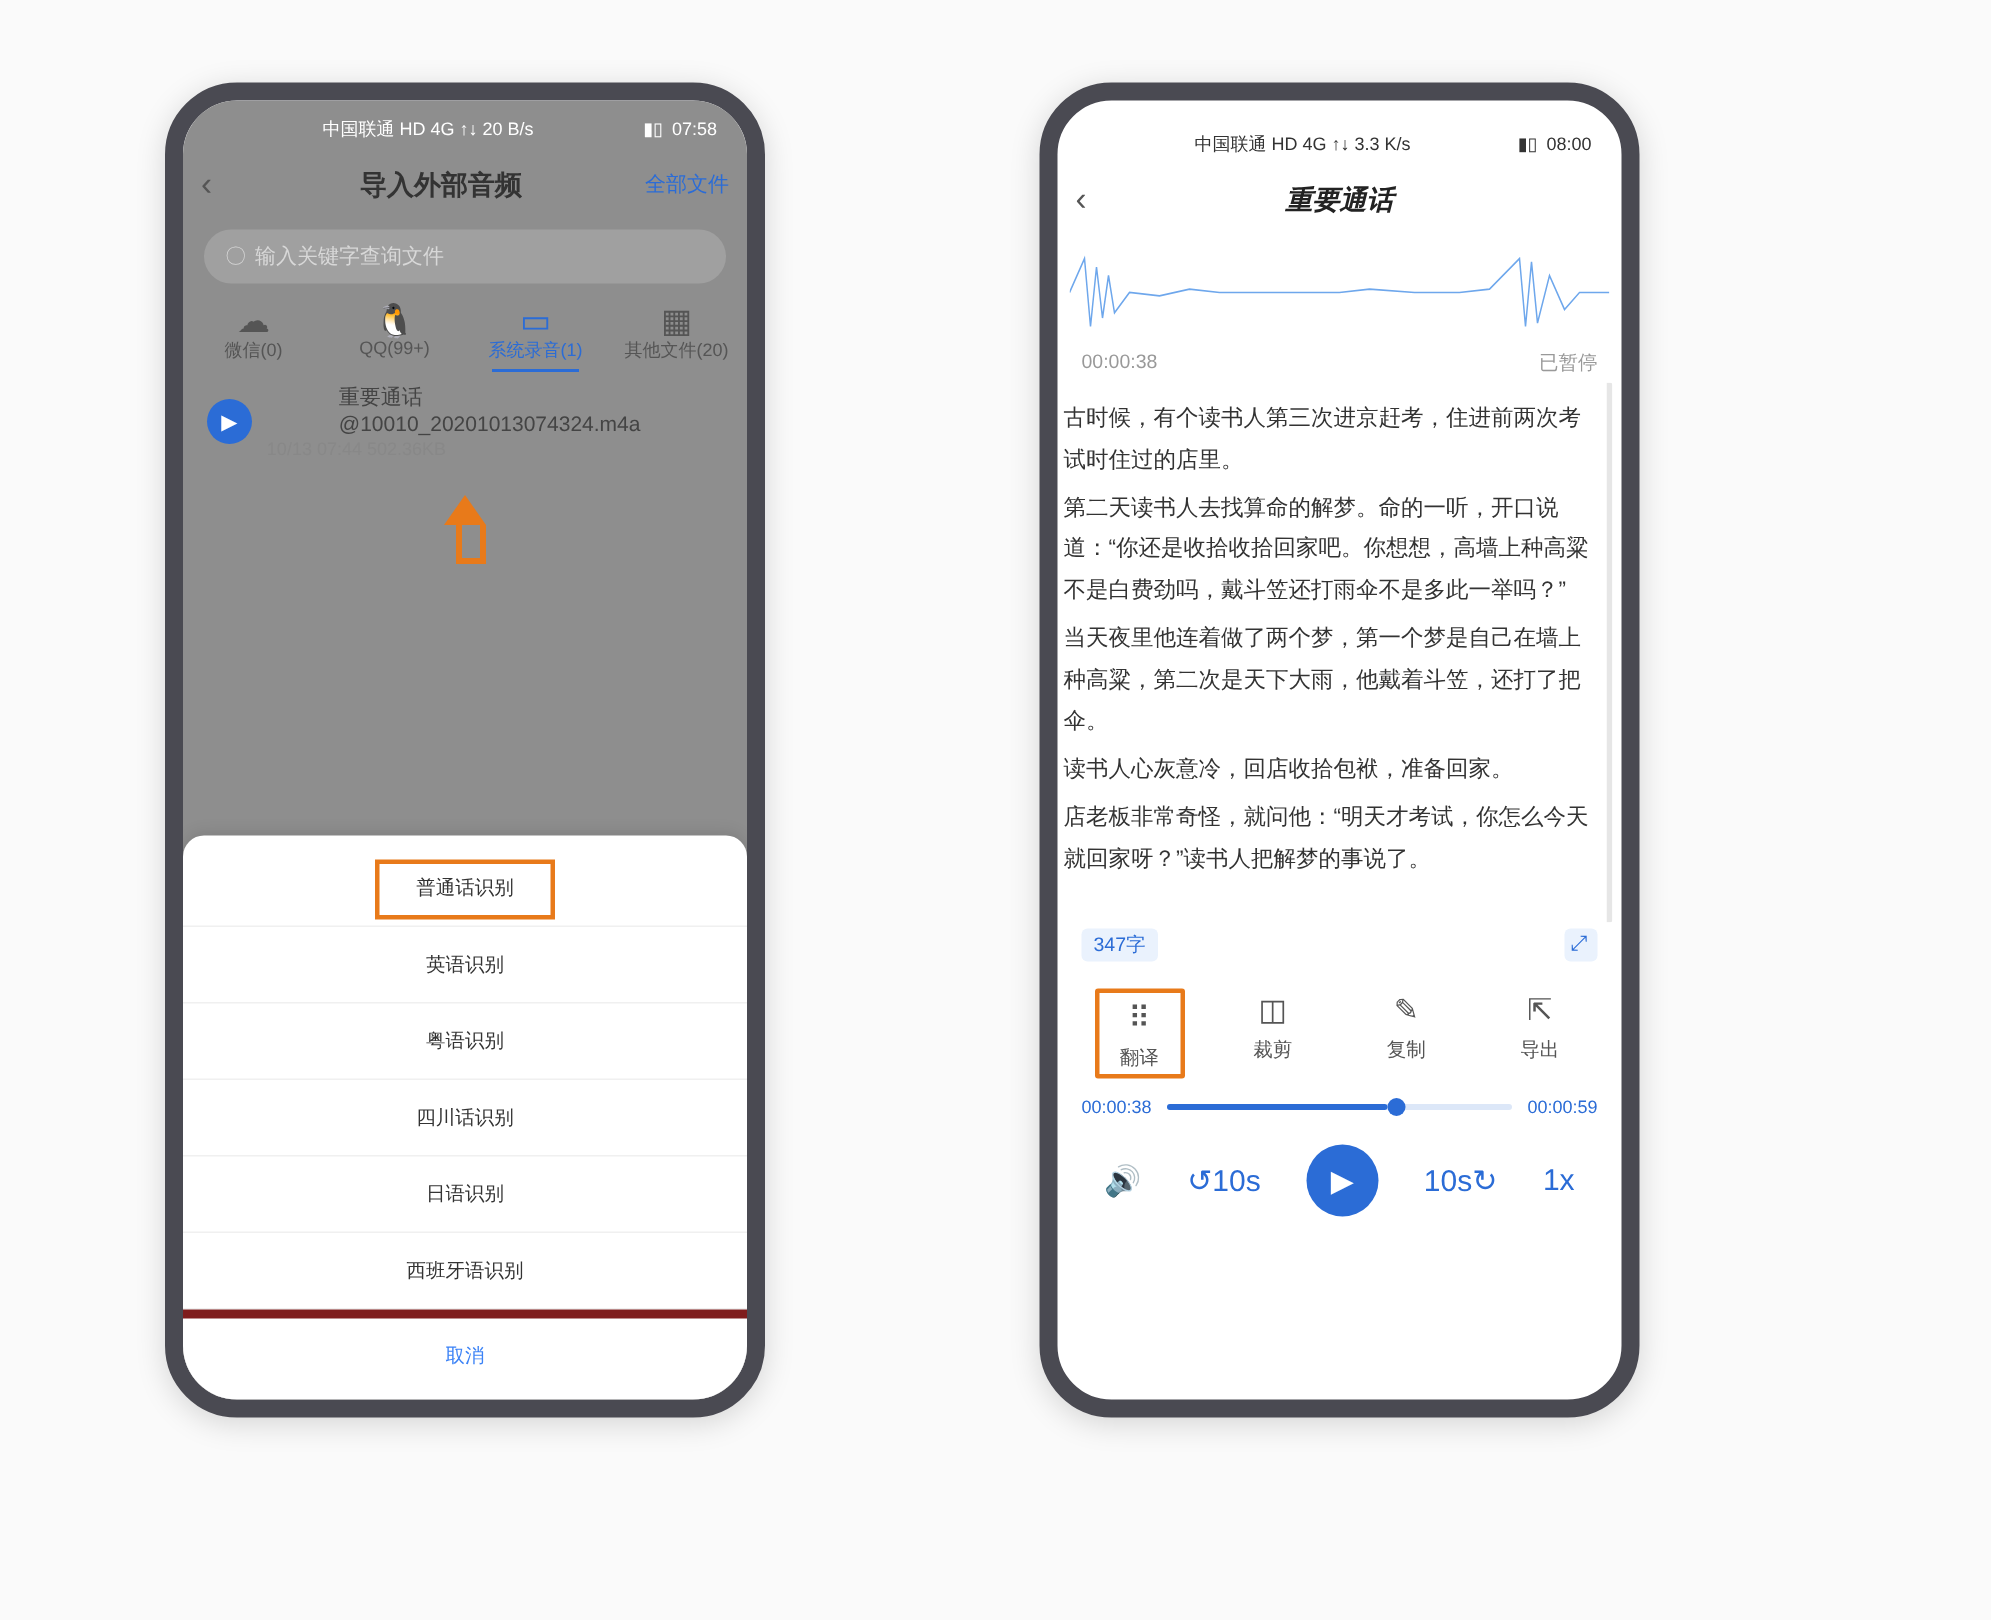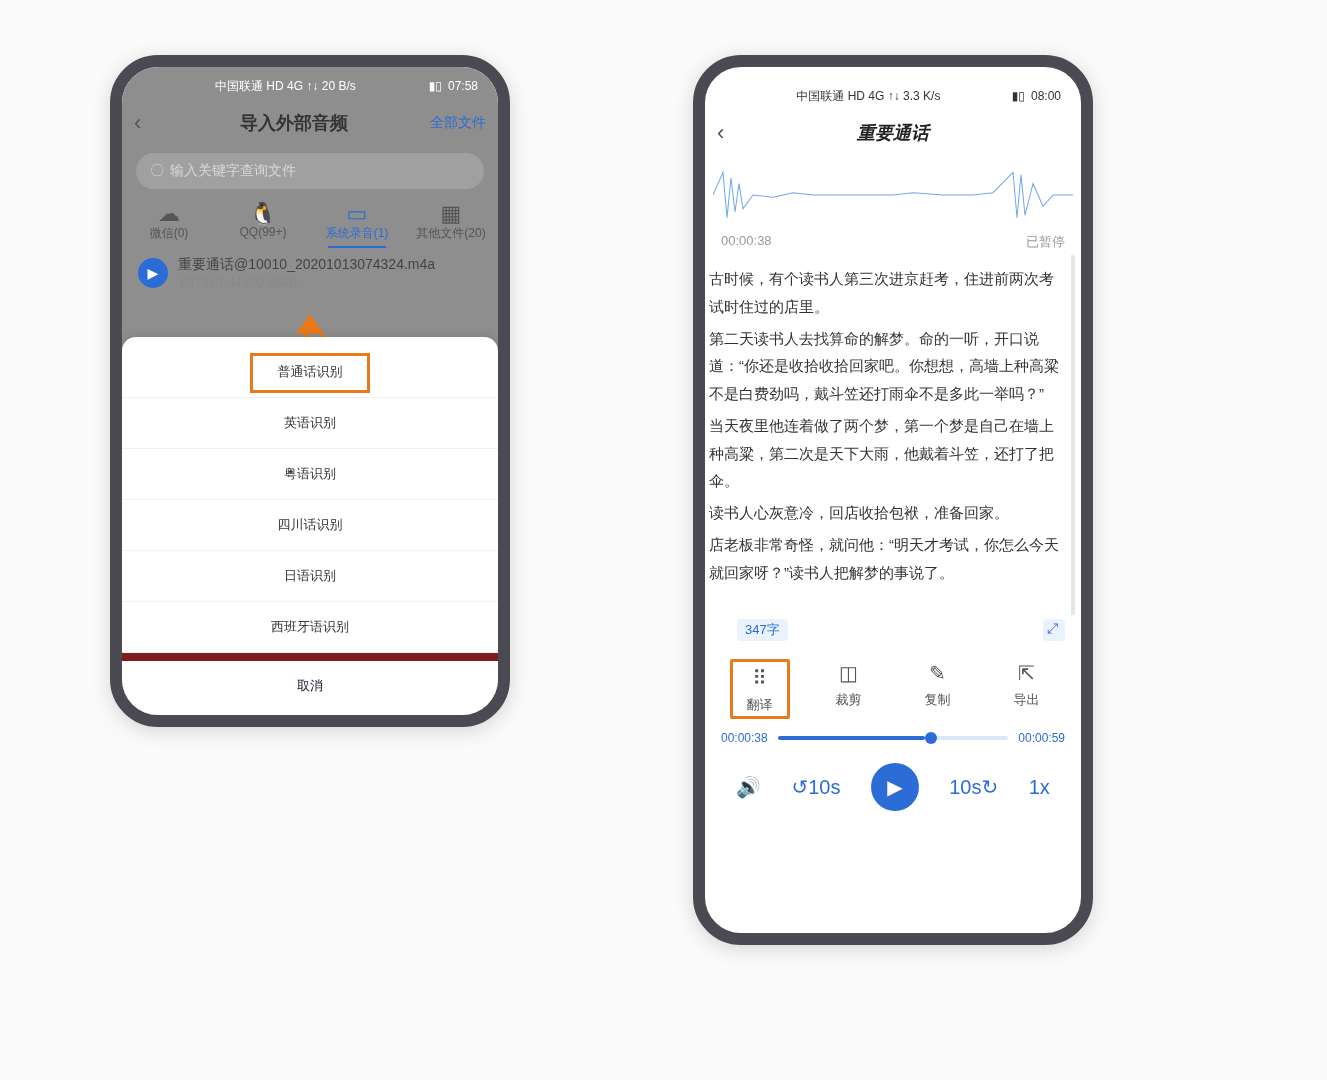--- a/index.html
+++ b/index.html
@@ -12,21 +12,21 @@
   }
   .phone {
     position: absolute;
     width: 400px;
     border: 12px solid #4a4a52;
     border-radius: 48px;
     background: #fff;
     overflow: hidden;
     box-shadow: 0 4px 20px rgba(0,0,0,.15);
   }
-  .phone1 { left: 110px; top: 55px; height: 672px; }
+  .phone1 { left: 110px; top: 55px; height: 890px; }
   .phone2 { left: 693px; top: 55px; height: 890px; }
   .screen { width: 100%; height: 100%; display: flex; flex-direction: column; position: relative; }
   
   .dimmed-bg {
     position:absolute; inset:0;
     background:#8e8e8e;
     filter: none;
   }
   .statusbar {
     height: 32px; padding: 6px 20px 0 20px;
@@ -53,21 +53,21 @@
   .tab .ticon { font-size:22px; height:24px; display:block;}
   .tab.active::after{
     content:""; position:absolute; bottom:-6px; left:10%; width:80%; height:2px; background:#2b6cd6;
   }
   .fileitem { display:flex; align-items:center; padding:14px 16px;}
   .playbtn {
     width:30px; height:30px; border-radius:50%; background:#2b6cd6;
     display:flex; align-items:center; justify-content:center; color:#fff; font-size:14px;
     margin-right:10px;
   }
-  .fileinfo .fname { font-size:14px; color:#444;}
+  .fileinfo .fname { font-size:14px; color:#444;margin-left:48px;}
   .fileinfo .fmeta { font-size:12px; color:#888; margin-top:2px;}
   .big-arrow {
     width:48px; height:48px; margin:10px auto 0; position:relative;
   }
   .big-arrow::before{
     content:""; position:absolute; left:10px; top:0;
     border-left:14px solid transparent; border-right:14px solid transparent;
     border-bottom:20px solid #e87a1a;
   }
   .big-arrow::after{
@@ -83,37 +83,37 @@
   }
   .sheet .opt {
     text-align:center; font-size:13px; color:#333; padding:16px 0;
     border-bottom:1px solid #f0f0f0;
   }
   .sheet .opt.hl { position:relative; }
   .sheet .opt.hl .box {
     position:absolute; left:50%; transform:translateX(-50%); top:6px;
     width:120px; height:40px; border:3px solid #e87a1a;
   }
-  .sheet .cancel { color:#0f172a; border-top:8px solid #7f1d1d; border-bottom:none;}
+  .sheet .cancel { color:#3b82f6; border-top:6px solid #7f1d1d; border-bottom:none;}
   
   .p2 .statusbar { color:#333;margin-top:10px; }
   .p2 .navbar .title { color:#222; font-weight:bold;font-style:italic;}
   .wave {
     height:68px; margin:4px 8px 0 8px; position:relative; overflow:hidden;
   }
   .wave svg { width:100%; height:100%; }
   .timerow { display:flex; justify-content:space-between; padding:4px 16px; font-size:13px; color:#999;}
   .transcript {
     padding:10px 4px; font-size:15px; line-height:1.85; color:#333;
     height:360px; overflow:hidden; position:relative;
     border-right:4px solid #e6e6e6; border-radius:2px;
     margin-right:6px;
   }
   .transcript p { margin-bottom:4px;}
-  .countrow { display:flex; justify-content:space-between; padding:4px 16px; align-items:center;margin-left:16px;}
+  .countrow { display:flex; justify-content:space-between; padding:4px 16px; align-items:center;}
   .countbadge { background:#eaf2fd; color:#2b6cd6; font-size:13px; padding:2px 8px; border-radius:4px;}
   .expand { width:22px; height:22px; background:#eaf2fd; border-radius:4px; position:relative;}
   .expand::before{content:"⤢"; color:#2b6cd6; font-size:14px; position:absolute; left:4px; top:1px;}
   .toolbar {
     display:flex; justify-content:space-around; padding:14px 10px 4px 10px;
   }
   .tool { width:60px; text-align:center; font-size:13px; color:#555;}
   .tool .ti { width:28px; height:28px; margin:0 auto 4px; display:flex; align-items:center; justify-content:center; font-size:20px; color:#555;}
   .tool.hl { border:3px solid #e87a1a; padding:2px 0; border-radius:2px;}
   .seekrow { display:flex; align-items:center; padding:8px 16px; font-size:12px; color:#2b6cd6;}

